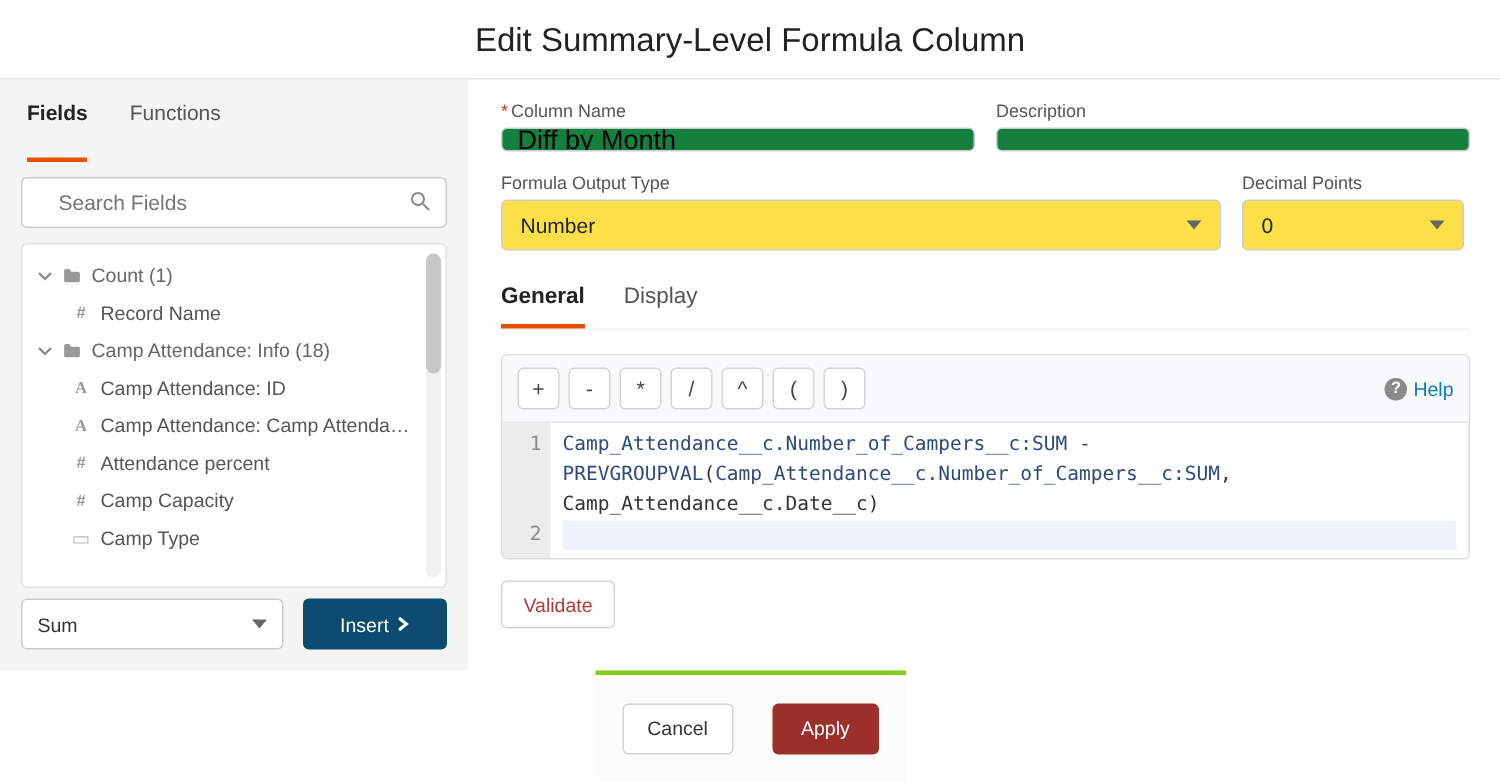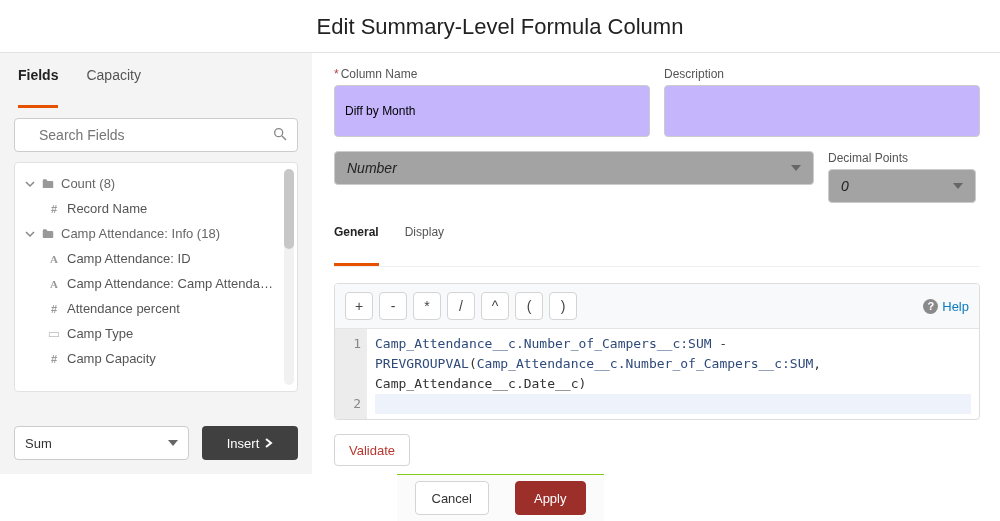--- a/index.html
+++ b/index.html
@@ -141,21 +141,21 @@
     display: flex;
     align-items: center;
     justify-content: space-between;
     padding: 0 10px;
     font-size: 13px;
     color: #333;
     cursor: pointer;
   }
   .insert-btn {
     width: 96px; height: 34px;
-    background: #404040;
+    background: #0c4a6e;
     color: #fff;
     border: none;
     border-radius: 4px;
     font-size: 13px;
     display: inline-flex;
     align-items: center; justify-content: center;
     gap: 6px;
     cursor: pointer;
   }
   
@@ -166,50 +166,49 @@
     flex-direction: column;
     min-height: 0;
     overflow: hidden;
   }
   .form-row { display: flex; gap: 14px; }
   .form-col { flex: 1; display: flex; flex-direction: column; }
   .form-label { font-size: 12px; color: #555; margin-bottom: 4px; }
   .req { color: #c23934; margin-right: 2px; }
   .text-input {
     width: 100%;
-    height: 52px;
+    height: 16px;
     border: 1px solid #ccc;
     border-radius: 4px;
     padding: 0 10px;
-    font-size: 12px;
-    background: #c4b5fd;
+    font-size: 18px;
+    background: #15803d;
   }
   .form-row2 { display: flex; gap: 14px; margin-top: 14px; }
   .selectfield {
     height: 34px;
     border: 1px solid #ccc;
     border-radius: 4px;
     display: flex;
     align-items: center;
     justify-content: space-between;
     padding: 0 12px;
     font-size: 14px;
-    background: #a3a3a3;
-    cursor: pointer;
-    font-style: italic;
+    background: #fde047;
+    cursor: pointer;
   }
   .right-tabs {
     display: flex;
     gap: 26px;
     margin-top: 22px;
     border-bottom: 1px solid #f0f0f0;
   }
   .right-tab {
-    font-size: 12px;
-    padding-bottom: 24px;
+    font-size: 15px;
+    padding-bottom: 10px;
     color: #555;
     cursor: pointer;
   }
   .right-tab.active {
     color: #222;
     font-weight: 600;
     border-bottom: 3px solid #e65100;
   }
   .editor {
     margin-top: 16px;
@@ -287,23 +286,23 @@
     border: 1px solid #d4d4d4;
     background: #fff;
     color: #b73831;
     border-radius: 4px;
     font-size: 13px;
     cursor: pointer;
     align-self: flex-start;
   }
   
   .footer {
-    border-top: 1px solid #84cc16;
+    border-top: 3px solid #84cc16;
     background: #fbfbfb;
-    height: 47px;
+    height: 74px;
     display: flex;
     align-items: center;
     justify-content: flex-end;
     gap: 26px;
     padding: 0 18px;
   }
   .btn-cancel {
     height: 34px;
     padding: 0 16px;
     background: #fff;
@@ -336,42 +335,42 @@
 
 <div class="root">
 
   <div class="title">Edit Summary-Level Formula Column</div>
 
   <div class="main-row">
 
     <div class="left">
       <div class="left-tabs">
         <div class="left-tab active">Fields</div>
-        <div class="left-tab">Capacity</div>
+        <div class="left-tab">Functions</div>
       </div>
 
       <div class="search-wrap">
         <input class="search" placeholder="Search Fields" style="">
         <svg class="search-icon" viewBox="0 0 24 24" fill="none" stroke="currentColor" stroke-width="2">
             <circle cx="10" cy="10" r="6"></circle>
             <line x1="15" y1="15" x2="21" y2="21"></line>
           </svg>
       </div>
 
       <div class="tree-wrap">
         <div class="tree">
 
           <div class="tree-row group">
             <svg class="chev-down" viewBox="0 0 10 10">
                 <path d="M1 3 L5 7 L9 3" stroke="#888" stroke-width="1.5" fill="none"></path>
               </svg>
             <svg class="folder-icon" viewBox="0 0 24 24" fill="#999">
                 <path d="M3 6a2 2 0 0 1 2-2h4l2 3h8a2 2 0 0 1 2 2v8a2 2 0 0 1-2 2H5a2 2 0 0 1-2-2V6z"></path>
               </svg>
-            <span class="tree-label">Count (8)</span>
+            <span class="tree-label">Count (1)</span>
           </div>
           <div class="tree-row child">
             <span class="hash-icon"></span>
             <span class="tree-label">Record Name</span>
           </div>
 
           <div class="tree-row group">
             <svg class="chev-down" viewBox="0 0 10 10">
                 <path d="M1 3 L5 7 L9 3" stroke="#888" stroke-width="1.5" fill="none"></path>
               </svg>
@@ -386,26 +385,26 @@
           </div>
           <div class="tree-row child">
             <span class="a-icon"></span>
             <span class="tree-label">Camp Attendance: Camp Attendance</span>
           </div>
           <div class="tree-row child">
             <span class="hash-icon"></span>
             <span class="tree-label">Attendance percent</span>
           </div>
           <div class="tree-row child">
+            <span class="hash-icon"></span>
+            <span class="tree-label">Camp Capacity</span>
+          </div>
+          <div class="tree-row child">
             <span class="type-icon"></span>
             <span class="tree-label">Camp Type</span>
-          </div>
-          <div class="tree-row child">
-            <span class="hash-icon"></span>
-            <span class="tree-label">Camp Capacity</span>
           </div>
 
           <div class="scrollbar-track"></div>
           <div class="scrollbar-thumb"></div>
         </div>
       </div>
 
       <div class="bottom-controls">
         <div class="selectbox">
           <span>Sum</span>
@@ -428,20 +427,21 @@
           <input class="text-input" value="Diff by Month" style="">
         </div>
         <div class="form-col">
           <label class="form-label">Description</label>
           <input class="text-input" value="" style="">
         </div>
       </div>
 
       <div class="form-row2">
         <div class="form-col" style="flex: 0 0 480px;">
+          <label class="form-label">Formula Output Type</label>
           <div class="selectfield">
             <span>Number</span>
             <span class="caret-down"></span>
           </div>
         </div>
         <div class="form-col" style="flex: 0 0 148px;">
           <label class="form-label">Decimal Points</label>
           <div class="selectfield">
             <span>0</span>
             <span class="caret-down"></span>

